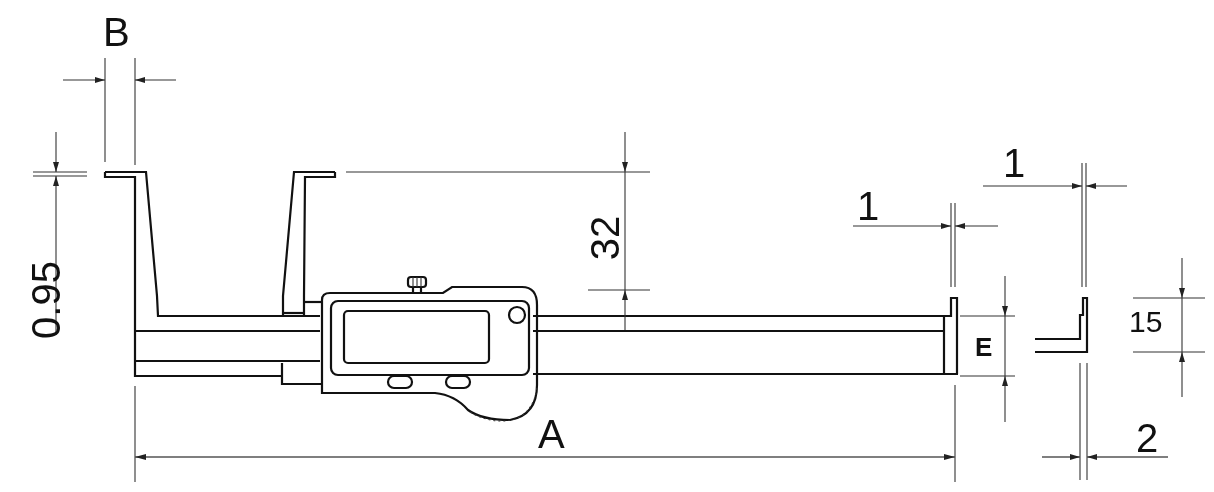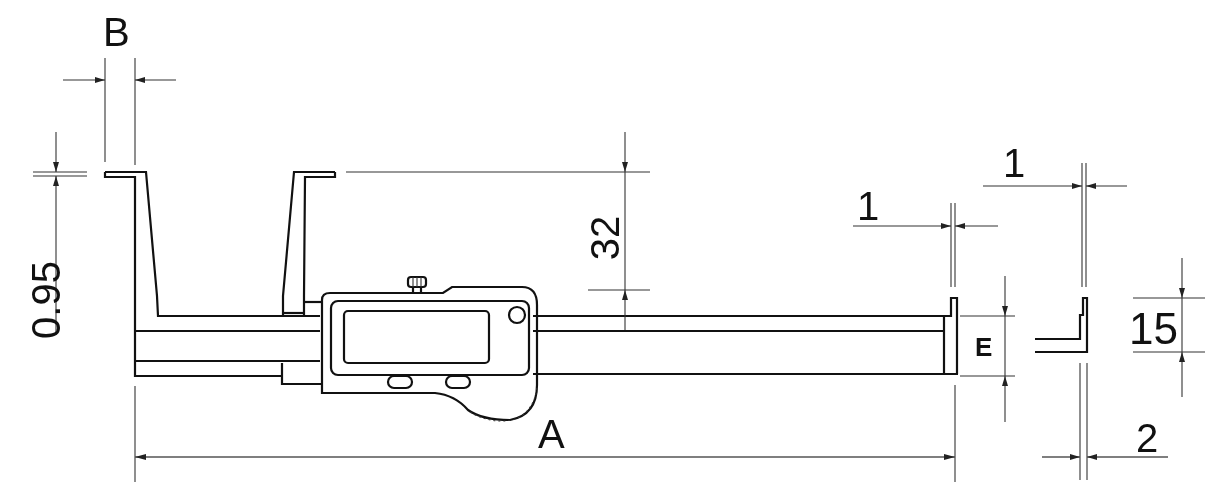--- a/index.html
+++ b/index.html
@@ -4,21 +4,21 @@
   <style>
     html, body { margin: 0; padding: 0; background: #ffffff; }
     body { width: 1214px; height: 492px; overflow: hidden; position: relative; font-family: "Liberation Sans", sans-serif; }
     svg { position: absolute; left: 0; top: 0; }
     .obj { fill: none; stroke: #111111; stroke-width: 2.2; stroke-linejoin: miter; }
     .thin { fill: none; stroke: #333333; stroke-width: 1.1; }
     .dim { fill: none; stroke: #555555; stroke-width: 1.4; }
     .arrow { fill: #222222; stroke: none; }
     .lbl { position: absolute; color: #111111; font-family: "Liberation Sans", sans-serif; line-height: 1; white-space: nowrap; }
     .lbl-big { font-size: 40px; }
-    .lbl-mid { font-size: 44px; }
+    .lbl-mid { font-size: 30px; }
     .lbl-e { font-size: 26px; font-weight: bold; }
     .rot { transform: rotate(-90deg); transform-origin: center center; }
   </style>
 </head>
 <body>
 
 <svg width="1214" height="492" viewBox="0 0 1214 492">
 
   <g>
     <line class="thin" x1="105" y1="58" x2="105" y2="162"></line>

